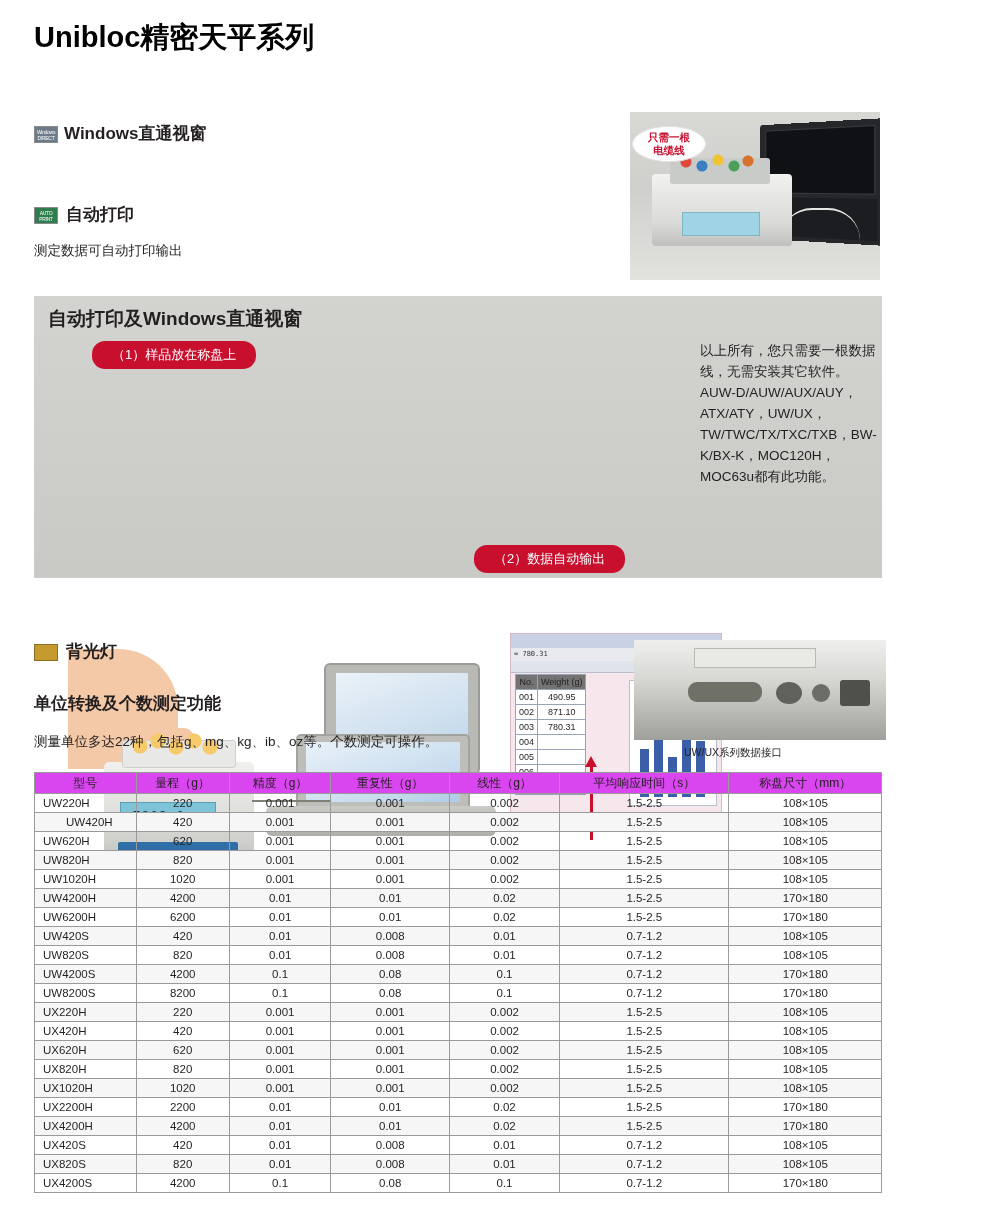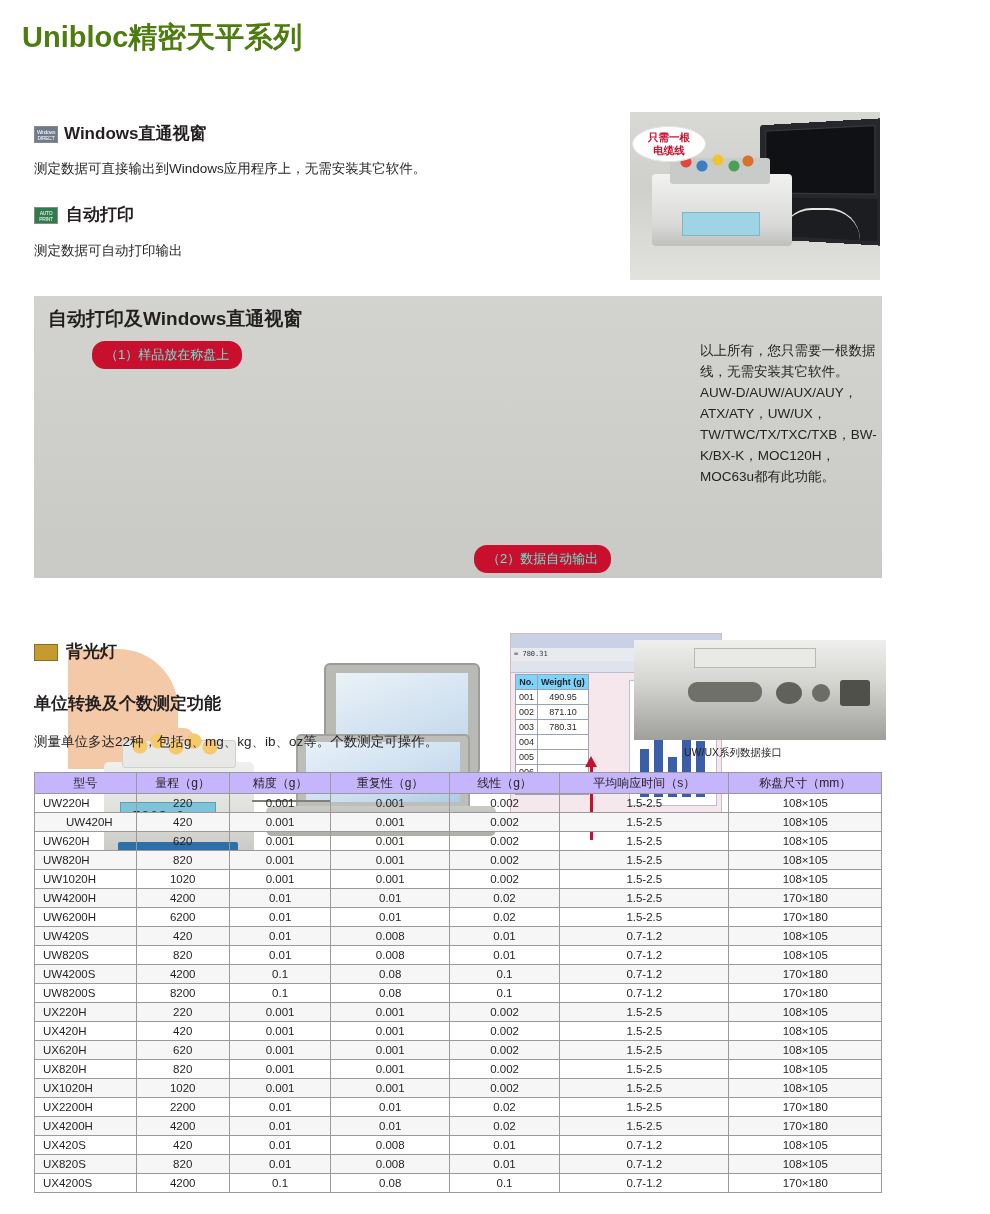--- a/index.html
+++ b/index.html
@@ -16,25 +16,25 @@
     overflow: hidden;
   }
   .page {
     position: relative;
     width: 990px;
     height: 1214px;
   }
   
   .main-title {
     position: absolute;
-    left: 22px;
+    left: 34px;
     top: 18px;
     font-size: 29px;
     font-weight: bold;
-    color: #4d7c0f;
+    color: #000000;
     letter-spacing: 0px;
   }
   
   .feat-icon {
     position: absolute;
     width: 24px;
     height: 17px;
     border: 1px solid #8a8a8a;
     box-sizing: border-box;
     font-size: 5px;
@@ -173,24 +173,24 @@
     position: absolute;
     left: 48px;
     top: 306px;
     font-size: 19px;
     font-weight: bold;
     color: #231f20;
   }
   .callout {
     position: absolute;
     background: #c8102e;
-    color: #5eead4;
+    color: #ffffff;
     font-size: 13px;
     border-radius: 13px;
-    padding: 5px 13px;
+    padding: 5px 20px;
     white-space: nowrap;
   }
   .callout.c1 { left: 92px; top: 341px; }
   .callout.c2 { left: 474px; top: 545px; }
   .hand {
     position: absolute;
     left: 34px;
     top: 353px;
     width: 110px;
     height: 120px;
@@ -336,21 +336,21 @@
     font-size: 9px;
     font-family: "Liberation Sans", sans-serif;
   }
   .ss table th, .ss table td {
     border: 1px solid #9aa3b4;
     padding: 0px 3px;
     height: 14px;
     background: #ffffff;
     text-align: center;
   }
-  .ss table th { background: #7dd3fc; font-weight: bold; }
+  .ss table th { background: #737373; font-weight: normal; }
   .ss .chart {
     position: absolute;
     right: 4px; top: 46px;
     width: 86px; height: 124px;
     background: #ffffff;
     border: 1px solid #b9bfcd;
   }
   .ss .chart .ttl { font-size: 6.5px; text-align: center; color: #111; }
   .ss .chart .bars { position: absolute; left: 6px; bottom: 8px; width: 74px; height: 84px; }
   .ss .chart .bars i { position: absolute; bottom: 0; width: 9px; background: #3b5ea8; display: block; }
@@ -474,38 +474,37 @@
   }
   .spec th, .spec td {
     border: 1px solid #9a9a9a;
     text-align: center;
     height: 18px;
     padding: 0;
     font-weight: normal;
     line-height: 18px;
   }
   .spec thead th {
-    background: #c4b5fd;
+    background: #d946ef;
     font-size: 12px;
     height: 20px;
     line-height: 20px;
   }
   .spec td:first-child { text-align: left; padding-left: 8px; }
   .spec tbody tr:nth-child(even) td { background: #f6f6f6; }
 </style>
 </head>
 <body>
 
 <div class="page">
 
   <div class="main-title">Unibloc精密天平系列</div>
 
   <div class="feat-icon win">Windows<br>DIRECT</div>
   <div class="feat-title t1">Windows直通视窗</div>
-  <div class="feat-desc d1">测定数据可直接输出到Windows应用程序上，无需安装其它软件。</div>
 
   <div class="feat-icon auto">AUTO<br>PRINT</div>
   <div class="feat-title t2">自动打印</div>
   <div class="feat-desc d2">测定数据可自动打印输出</div>
 
   <div class="photo-top">
     <div class="laptop">
       <div class="screen"></div>
       <div class="kb"></div>
     </div>

